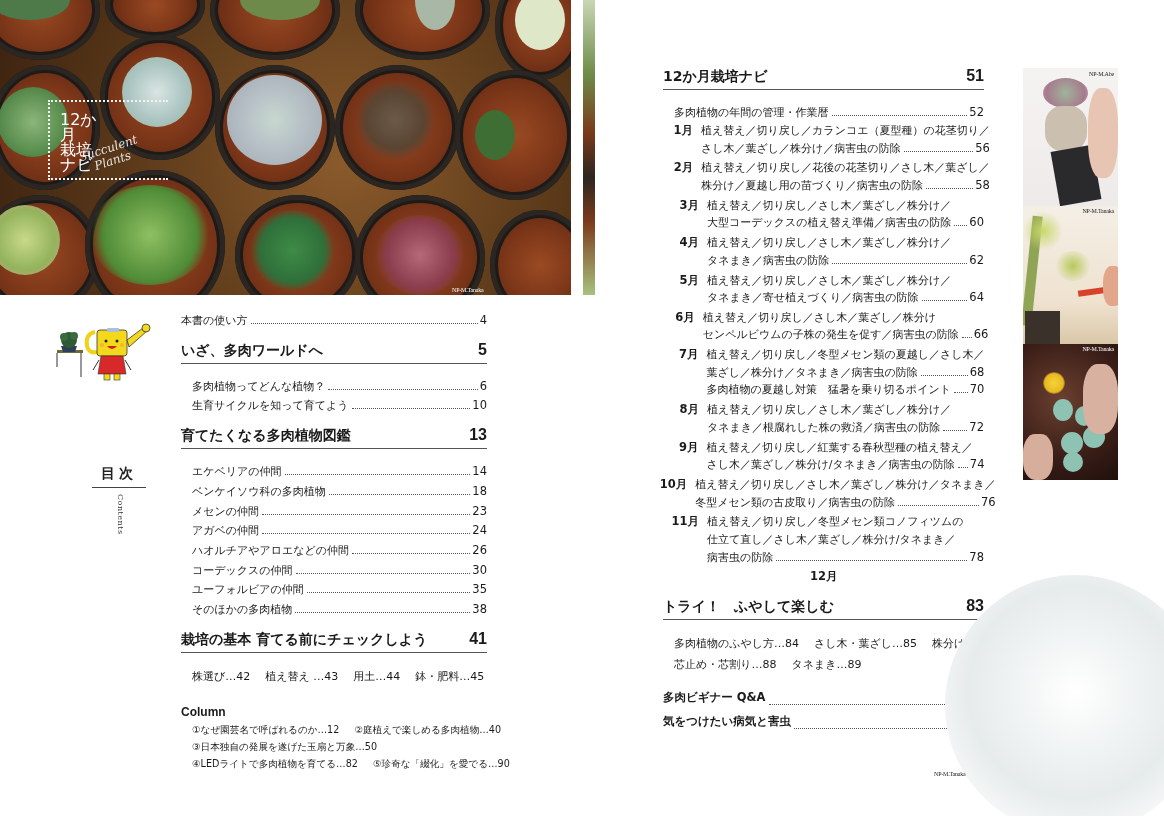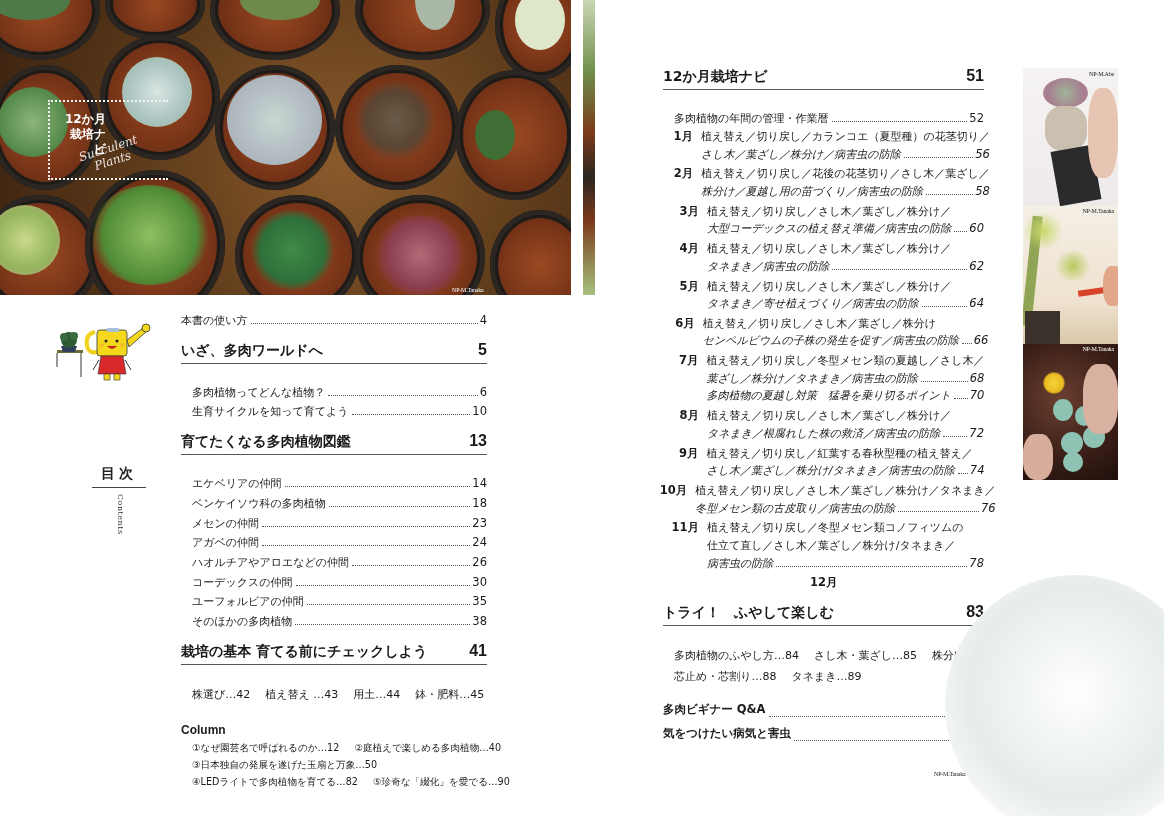--- a/index.html
+++ b/index.html
@@ -19,21 +19,21 @@
     background: radial-gradient(circle, #9a4a22 0%, #7a3518 60%, #5b2812 100%); }
   .plant { position: absolute; border-radius: 50%; }
   .hero-strip { position: absolute; top: 0; height: 295px; width: 12px;
     background: linear-gradient(180deg,#c9d6b4 0%,#6f8d4a 25%,#7a3a1a 45%,#2d2620 60%,#7b3b1c 75%,#a7c27e 100%); }
   .gutter-gap { position: absolute; left: 571px; top: 0; width: 12px; height: 295px; background: #fff; }
 
   .nav-box {
     position: absolute; left: 48px; top: 100px; width: 102px; width: 120px; height: 80px;
     border: 2px dotted #f2f2f2; border-right: none; border-bottom-style: dotted;
   }
-  .nav-title { position: absolute; left: 60px; top: 112px; color: #fff; font-weight: bold; font-size: 12px; line-height: 15px; text-align: right; width: 46px; }
+  .nav-title { position: absolute; left: 60px; top: 112px; color: #fff; font-weight: normal; font-size: 16px; line-height: 15px; text-align: left; width: 46px; }
   .nav-script { position: absolute; left: 80px; top: 142px; color: rgba(255,255,255,0.85); font-family: "DejaVu Serif", serif; font-style: italic; font-size: 12px; line-height: 13px; transform: rotate(-18deg); }
   .credit { position: absolute; font-family: "Liberation Serif", serif; font-size: 6px; color: #fff; letter-spacing: -0.2px; }
   .credit.dark { color: #222; }
 
   
   .mascot { position: absolute; left: 55px; top: 322px; width: 100px; height: 70px; }
   .title-block { position: absolute; left: 92px; top: 465px; width: 54px; text-align: center; }
   .title-jp { font-size: 14px; font-weight: bold; letter-spacing: 4px; color: #222; padding-bottom: 4px; border-bottom: 1px solid #444; }
   .title-en { display: block; margin: 6px auto 0; width: 12px; writing-mode: vertical-rl; font-family: "DejaVu Serif", serif; font-size: 8px; color: #333; letter-spacing: 0.5px; }
 
@@ -42,39 +42,39 @@
   .toc-right { left: 663px; top: 64px; width: 321px; }
 
   .row { display: flex; align-items: baseline; font-size: 11px; line-height: 19.7px; white-space: nowrap; }
   .row .lbl { flex: 0 0 auto; }
   .row .dots { flex: 1 1 auto; border-bottom: 1.2px dotted #555; margin: 0 2px 3px 3px; height: 1px; min-width: 10px; }
   .row .pg { flex: 0 0 auto; font-size: 11.5px; }
   .row.indent { padding-left: 11px; }
 
   .chapter { display: flex; align-items: baseline; justify-content: space-between; font-weight: bold; font-size: 14px; line-height: 24px; border-bottom: 1.4px solid #555; margin-top: 7px; padding-bottom: 1px; }
   .chapter .pg { font-size: 16px; font-family: "Liberation Sans", sans-serif; }
-  .chapter-list { margin-top: 19px; }
+  .chapter-list { margin-top: 13px; }
 
   .inline-list { padding-left: 11px; font-size: 11px; line-height: 21px; }
   .inline-list .il-line { display: flex; gap: 0; white-space: nowrap; }
   .inline-list .il-item { margin-right: 15px; }
   .inline-list .il-item:last-child { margin-right: 0; }
 
   .column-block { margin-top: 16px; }
   .column-head { font-weight: bold; font-size: 12px; line-height: 18px; font-family: "Liberation Sans", sans-serif; }
   .column-list { padding-left: 11px; font-size: 9.6px; line-height: 17px; }
   .column-list .cl-line { white-space: nowrap; }
   .column-list .cl-item { margin-right: 12px; }
 
   
   .month { display: flex; font-size: 11px; line-height: 17.6px; margin-bottom: 2.2px; justify-content: center; }
   .month .m { flex: 0 0 44px; font-weight: bold; text-align: right; padding-right: 8px; font-size: 11.5px; }
   .month .body { flex: 1; }
   .month .body .ln { white-space: nowrap; }
-  .month .body .row { line-height: 17.6px; font-style: italic; }
+  .month .body .row { line-height: 17.6px; }
 
   .standalone { display: flex; align-items: flex-end; font-weight: bold; font-size: 11.5px; line-height: 24px; white-space: nowrap; }
   .standalone .dots { flex: 1; border-bottom: 1.2px dotted #555; margin: 0 2px 4px 3px; }
   .standalone .pg { font-weight: normal; font-size: 11.5px; }
 
   
   .side-photo { position: absolute; left: 1023px; width: 95px; overflow: hidden; }
   .sp1 { top: 68px; height: 138px; background: linear-gradient(180deg,#f5f3f2 0%,#eeeaea 100%); }
   .sp2 { top: 206px; height: 138px; background: linear-gradient(180deg,#f4efe6 0%,#efe2cf 70%,#d9c7a8 100%); }
   .sp3 { top: 344px; height: 136px; background: radial-gradient(circle at 40% 40%,#6b3f30 0%,#3a1e17 60%,#1f0f0b 100%); }

